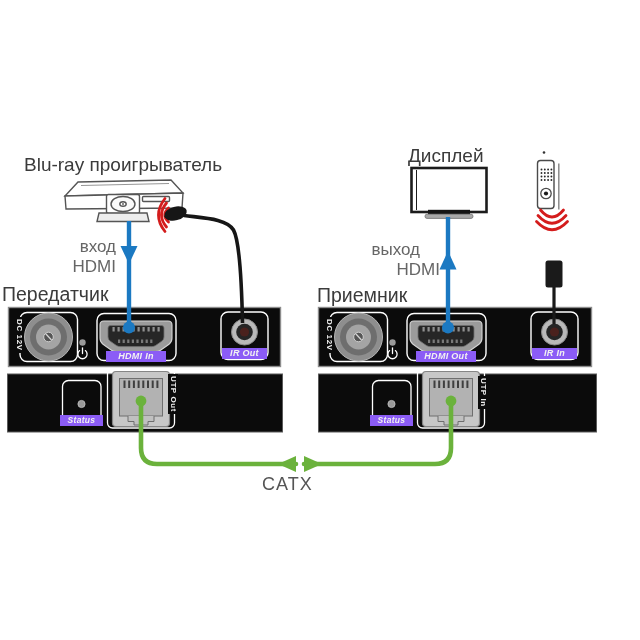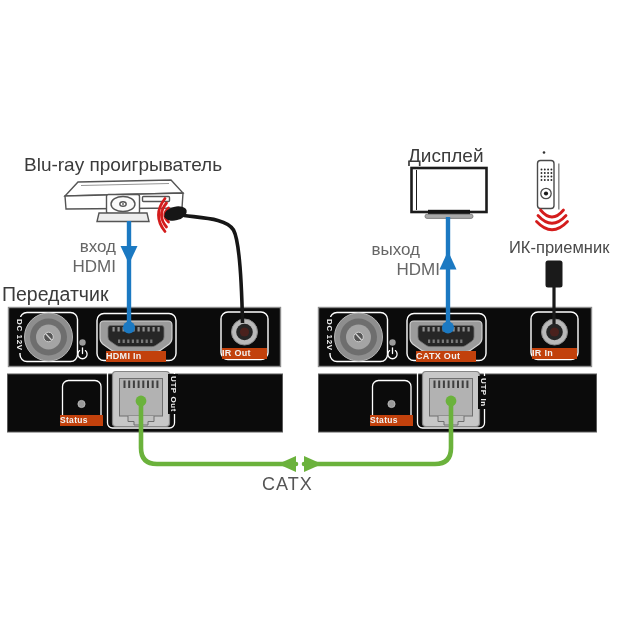--- a/index.html
+++ b/index.html
@@ -8,23 +8,23 @@
     font-family:"Liberation Sans","DejaVu Sans",sans-serif; overflow:hidden;
   }
   .layer { position:absolute; left:0; top:0; }
   .t { position:absolute; white-space:nowrap; color:#3b3b3b; }
   .big   { font-size:19px; }
   .mid   { font-size:16.5px; color:#4a4a4a; }
   .gray  { color:#666; font-size:17px; }
   .right { text-align:right; }
   .center{ }
   .plabel {
-    position:absolute; color:#f2f2f2; background:#c2410c;
-    font-size:9px; font-weight:bold; line-height:11px;
-    white-space:nowrap; letter-spacing:0.3px;
+    position:absolute; color:#f2f2f2; background:#8b5cf6;
+    font-size:9px; font-weight:bold; text-align:center; line-height:11px;
+    white-space:nowrap; letter-spacing:0.3px;font-style:italic;
   }
   .vlabel {
     position:absolute; color:#f0f0f0; background:#0b0b0b;
     font-size:8px; font-weight:bold; letter-spacing:0.6px;
     writing-mode:vertical-rl; line-height:10px; padding:2px 0;
     white-space:nowrap;
   }
 </style>
 </head>
 <body>
@@ -262,31 +262,31 @@
       <polygon points="322,464 304,456 304,472" fill="#6bb23c"></polygon>
     </g>
   </svg>
 
   <div class="t big" style="left:24px;  top:154px;">Blu-ray проигрыватель</div>
   <div class="t gray right" style="left:40px; top:237px; width:76px;">вход</div>
   <div class="t gray right" style="left:40px; top:257px; width:76px;">HDMI</div>
   <div class="t big" style="left:408px; top:145px;">Дисплей</div>
 
   <div class="t" style="left:2px; top:283px; font-size:19.5px;">Передатчик</div>
-  <div class="t mid" style="left:509px; top:238px;">ИК-приемник</div>
   <div class="t gray right" style="left:344px; top:240px; width:76px;">выход</div>
   <div class="t gray right" style="left:364px; top:260px; width:76px;">HDMI</div>
+  <div class="t" style="left:317px; top:284px; font-size:19.5px;">Приемник</div>
 
   <div class="t center" style="left:262px; top:474px; width:74px; font-size:18px; color:#555; letter-spacing:1px;">CATX</div>
 
   <div class="vlabel" style="left:14px;  top:317px;">DC 12V</div>
   <div class="plabel" style="left:106px; top:351px; width:60px;">HDMI In</div>
   <div class="plabel" style="left:222px; top:348px; width:45px;">IR Out</div>
   <div class="plabel" style="left:60px;  top:415px; width:43px; font-size:8.5px;">Status</div>
   <div class="vlabel" style="left:168px; top:374px;">UTP Out</div>
 
   <div class="vlabel" style="left:324px; top:317px;">DC 12V</div>
-  <div class="plabel" style="left:416px; top:351px; width:60px;">CATX Out</div>
+  <div class="plabel" style="left:416px; top:351px; width:60px;">HDMI Out</div>
   <div class="plabel" style="left:532px; top:348px; width:45px;">IR In</div>
   <div class="plabel" style="left:370px; top:415px; width:43px; font-size:8.5px;">Status</div>
   <div class="vlabel" style="left:478px; top:376px;">UTP In</div>
 
 </div>
 
 </body></html>

